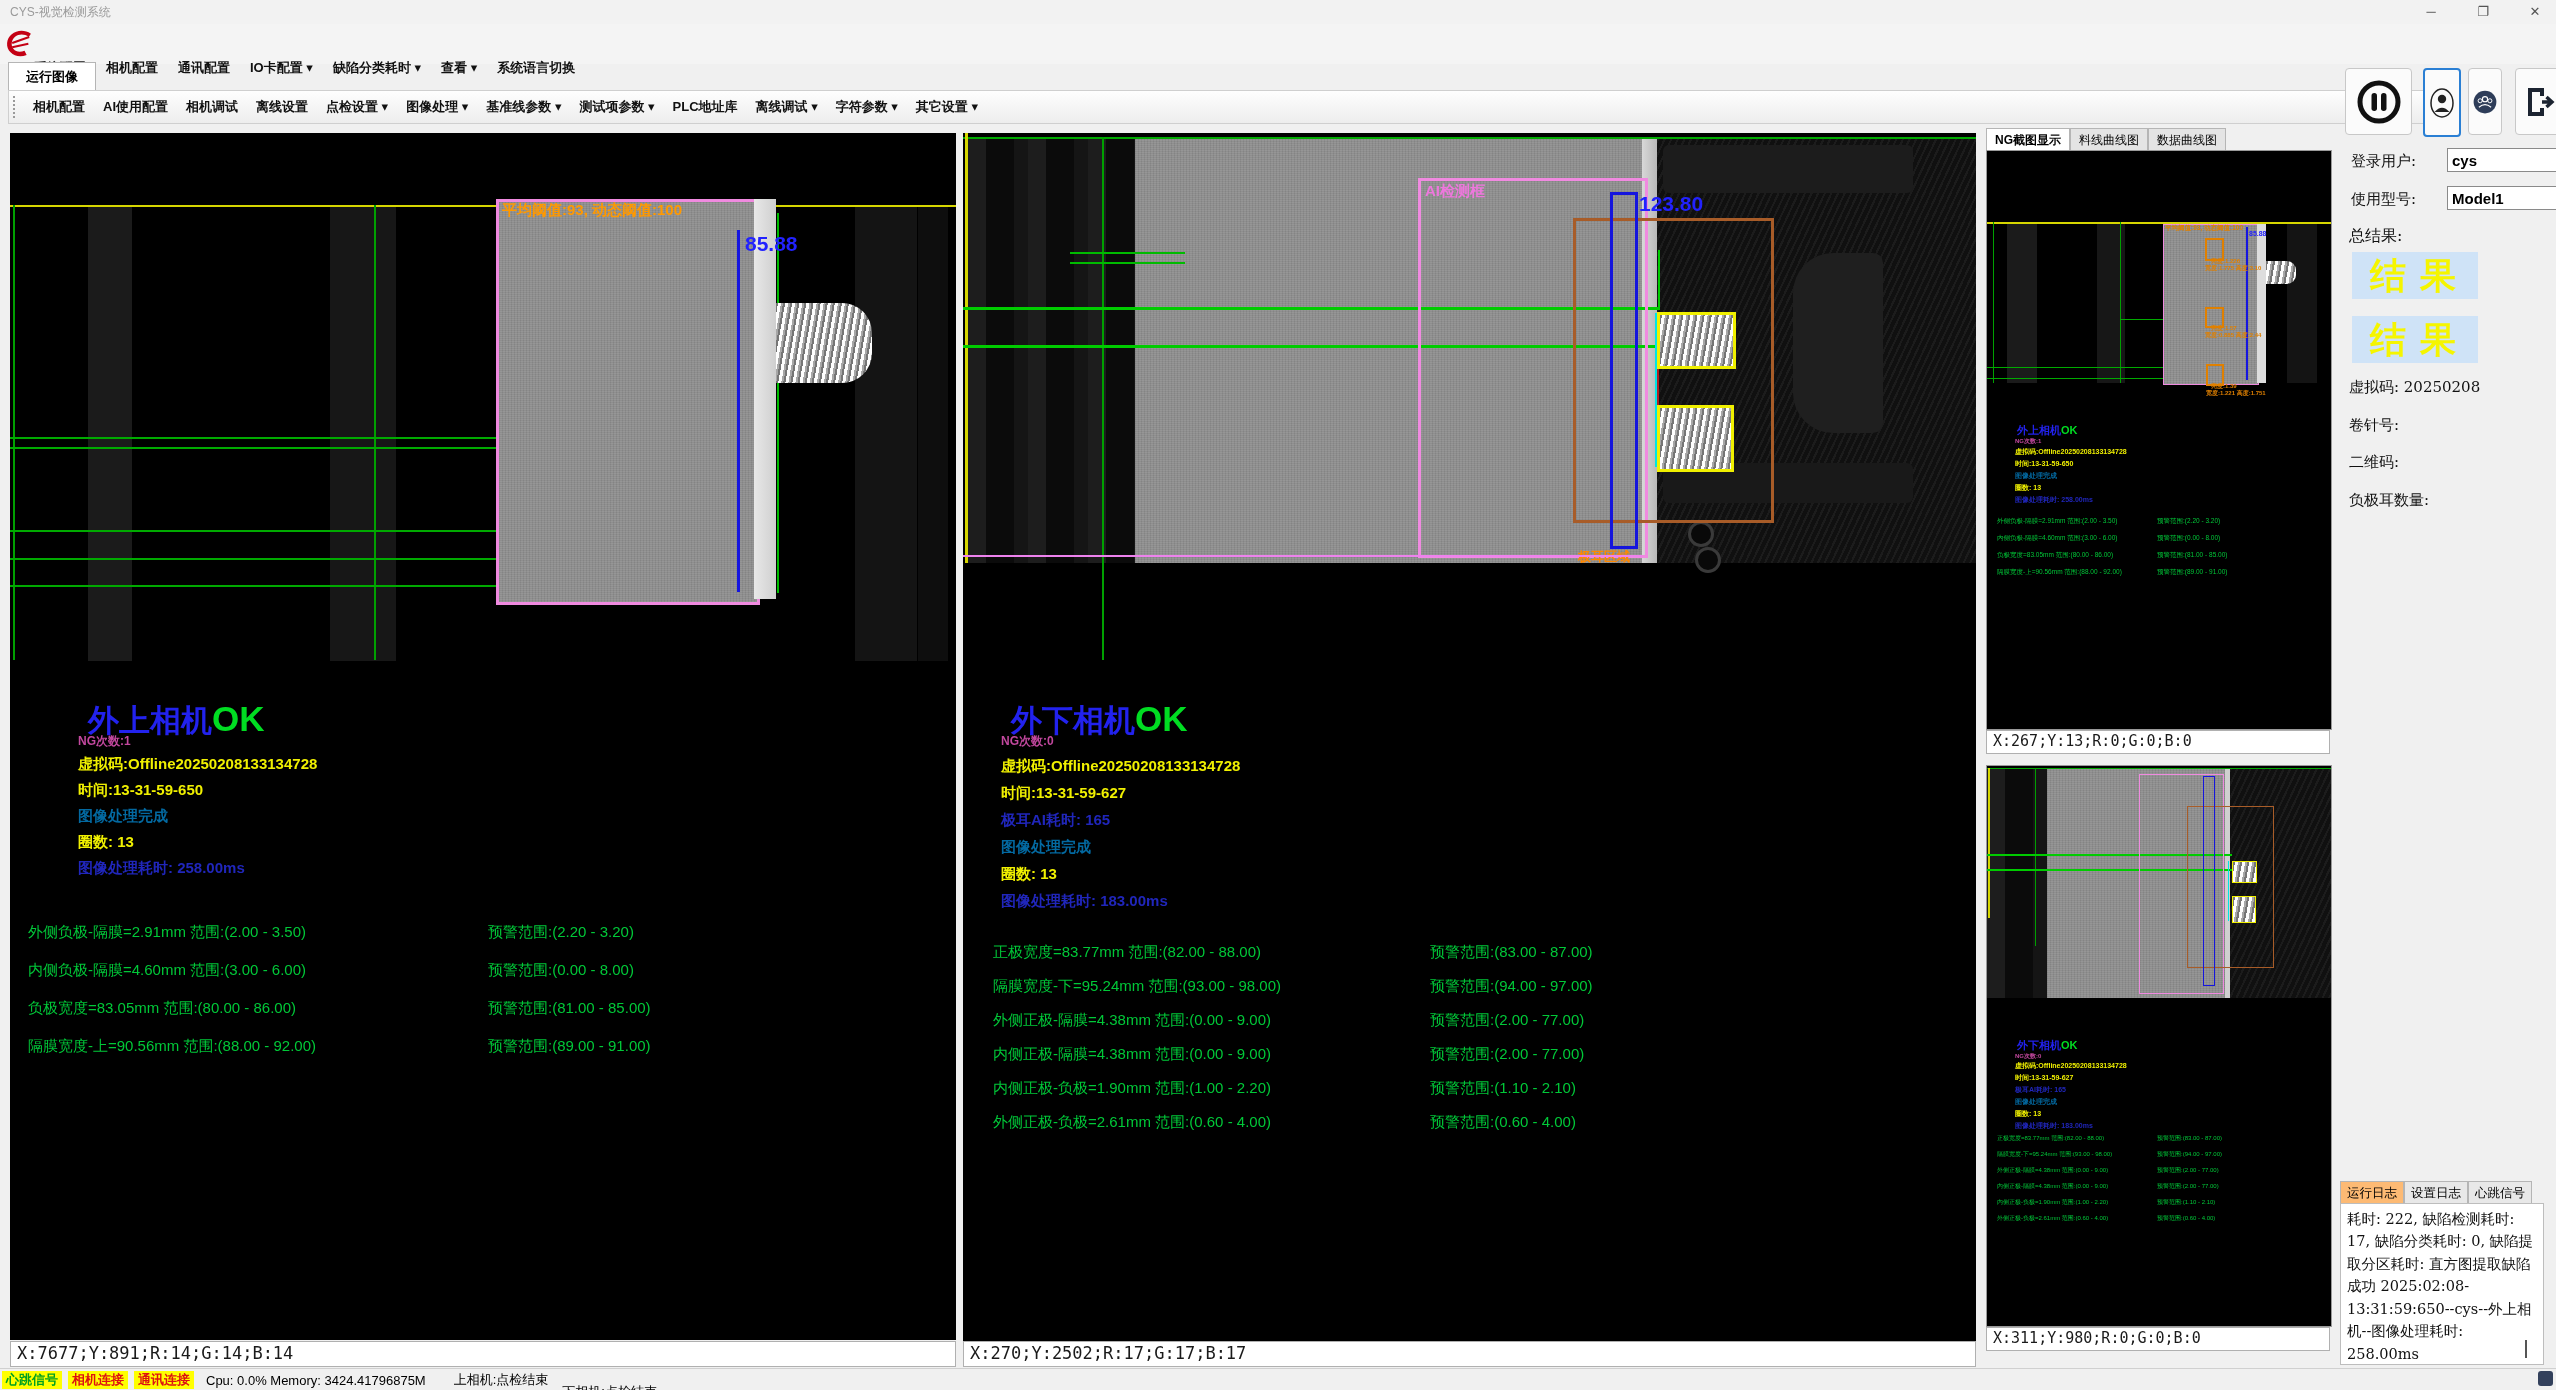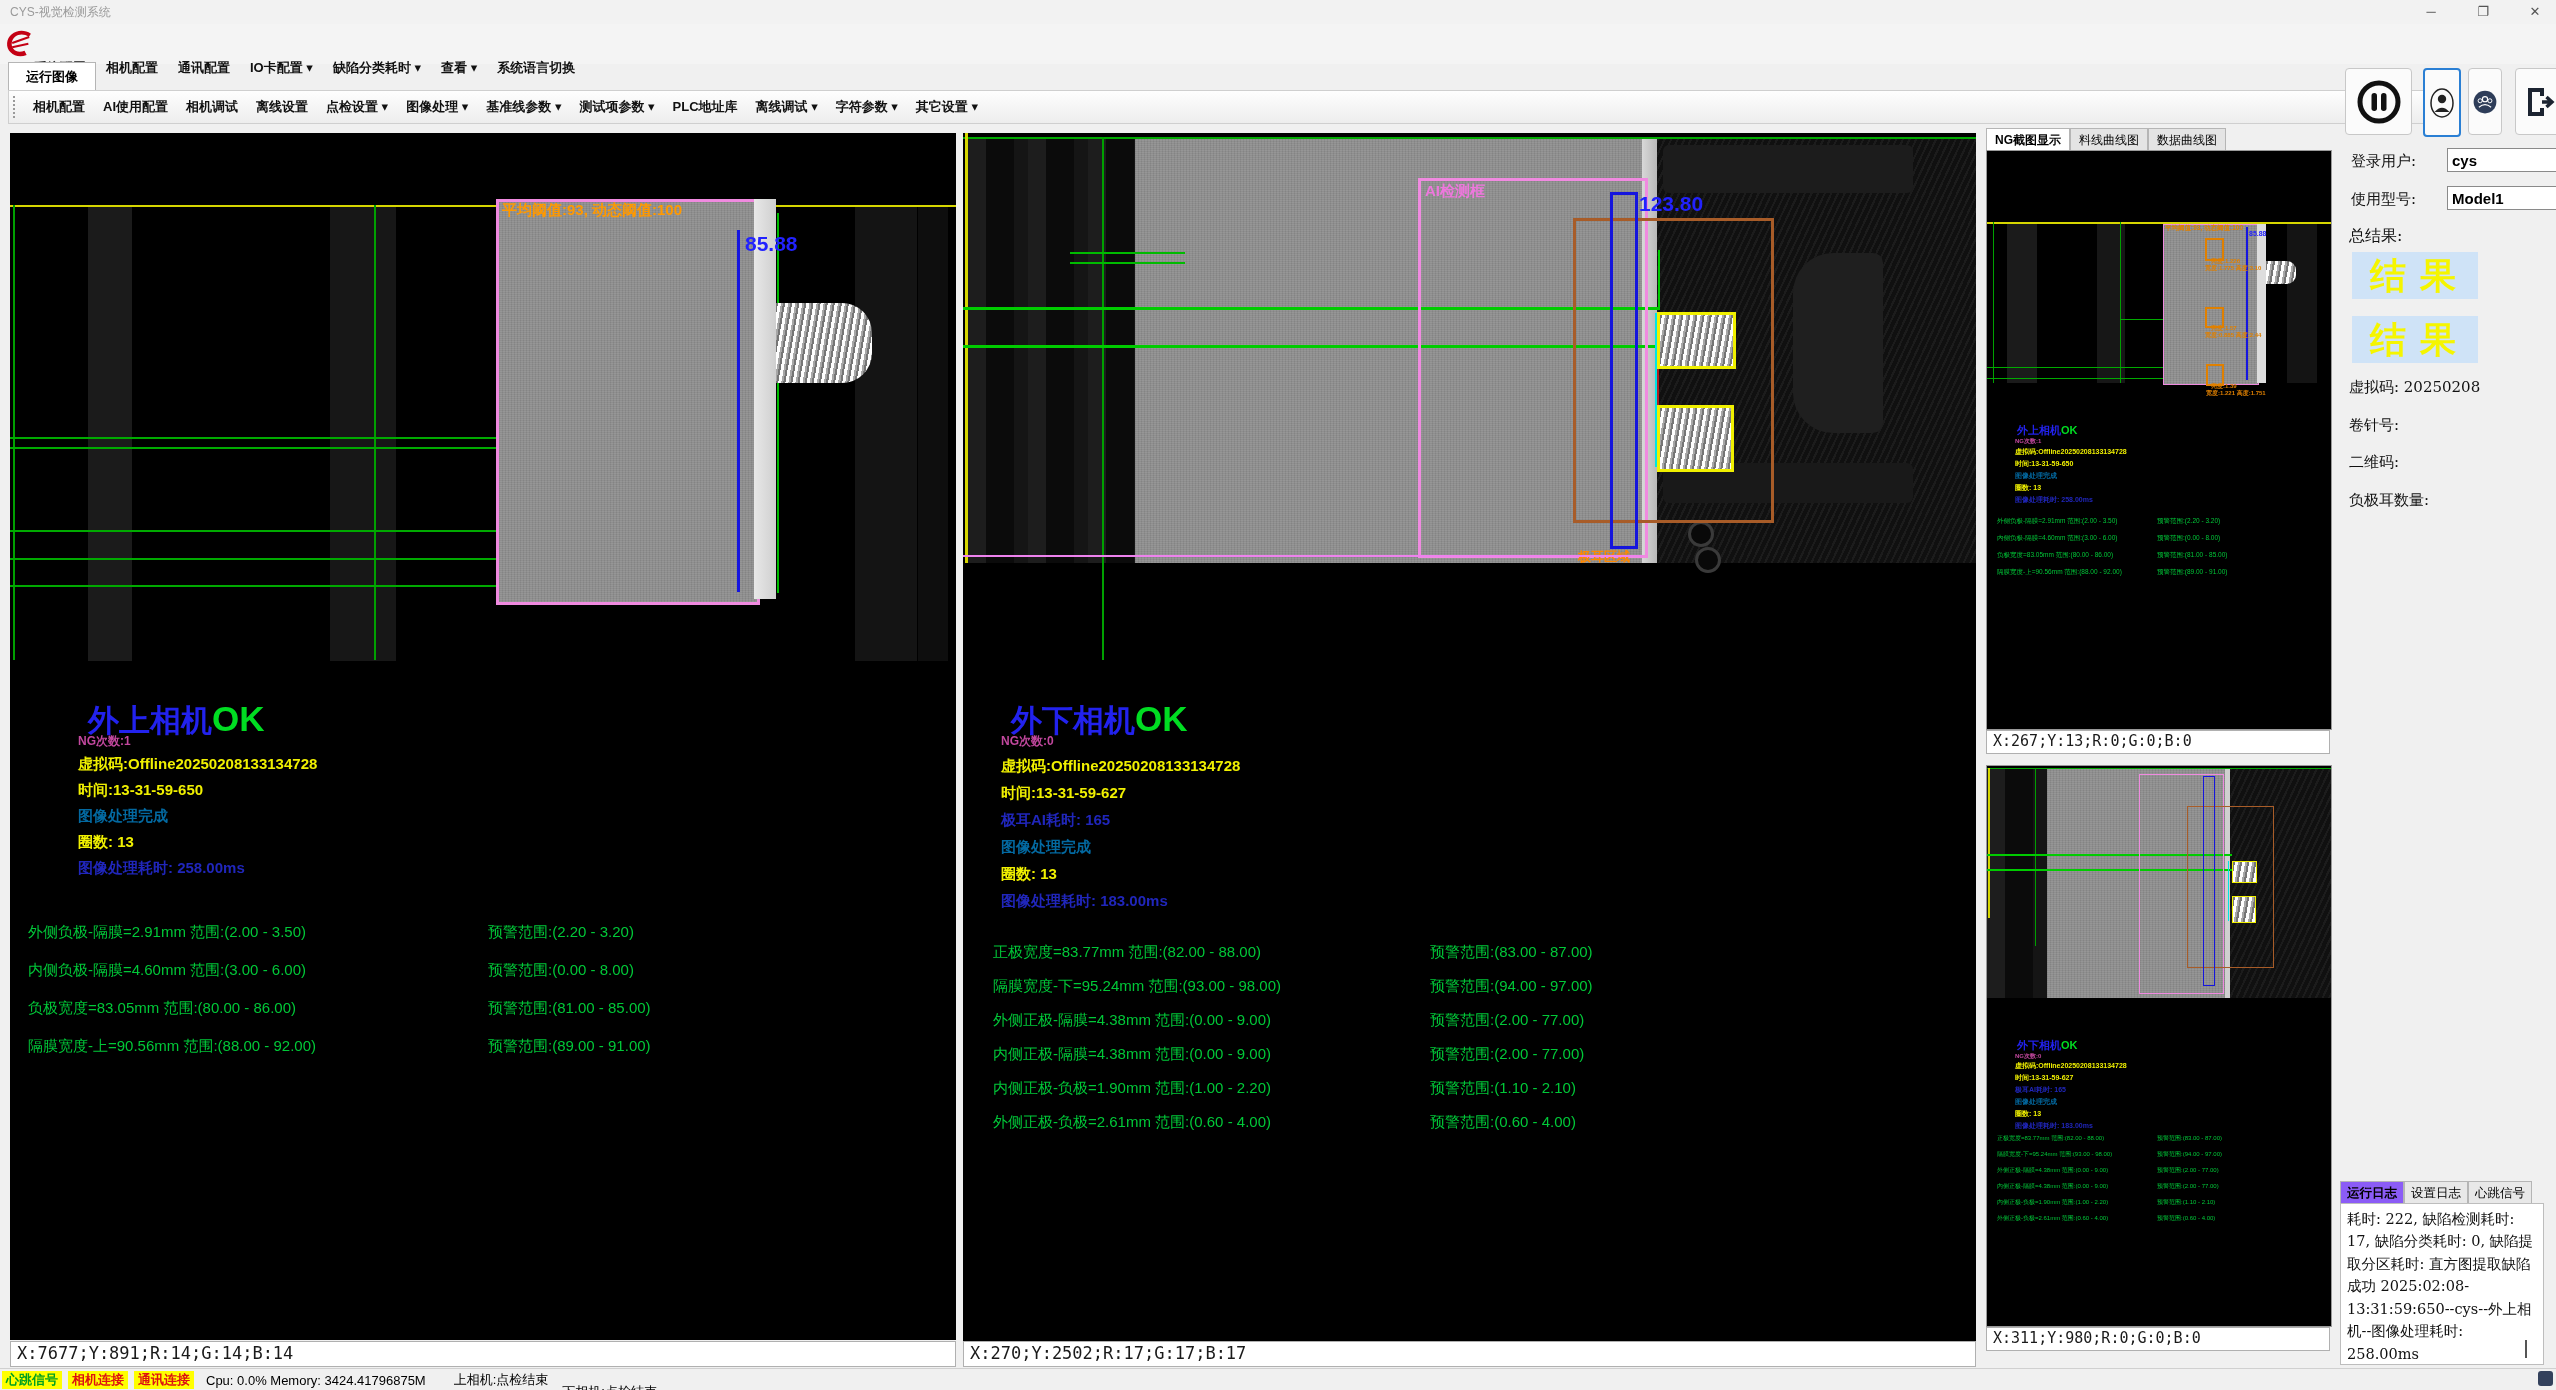--- a/index.html
+++ b/index.html
@@ -51,21 +51,21 @@
   .bigbtn{background:#fbfbfb;border:1px solid #c8c8c8;border-radius:4px;display:flex;align-items:center;justify-content:center;cursor:pointer;}
   .bigbtn.sel{border:2px solid #2a7fd4;}
   .sidelabel{font-family:"DejaVu Serif","Liberation Serif",serif;font-size:15px;color:#111;}
   .sideinput{position:absolute;background:#fff;border:1px solid #8a8a8a;font-size:15px;font-weight:700;padding:1px 4px;
              font-family:"Liberation Sans",sans-serif;}
   .resultbox{position:absolute;width:116px;height:47px;background:#cfe3f7;color:#f5f500;font-weight:700;font-size:36px;
              letter-spacing:14px;text-align:center;line-height:47px;padding-left:10px;
              font-family:"DejaVu Serif","Liberation Serif",serif;}
   .logtab{height:22px;font-size:12.5px;padding:0 6px;line-height:22px;background:#e8e8e8;border:1px solid #b5b5b5;border-bottom:none;
           font-family:"DejaVu Serif","Liberation Serif",serif;cursor:default;}
-  .logtab.active{background:#8b5cf6;font-weight:700;}
+  .logtab.active{background:#fdba74;font-weight:400;}
   .logarea{position:absolute;background:#fff;border:1px solid #bdbdbd;font-family:"DejaVu Serif","Liberation Serif",serif;
            font-size:14.5px;line-height:1.55;color:#111;padding:4px 6px;overflow:hidden;}
   
   .bottombar{left:0;top:1368px;width:2556px;height:22px;background:#f0f0f0;border-top:1px solid #d0d0d0;
              display:flex;align-items:center;font-size:13px;}
   .chip{background:#ffff00;padding:0 4px;margin-right:6px;font-weight:600;}
   .chip.red{color:#dd1111}.chip.green{color:#00a020}
   .mini-t{position:absolute;white-space:nowrap;font-weight:700;}
 </style>
 </head>

